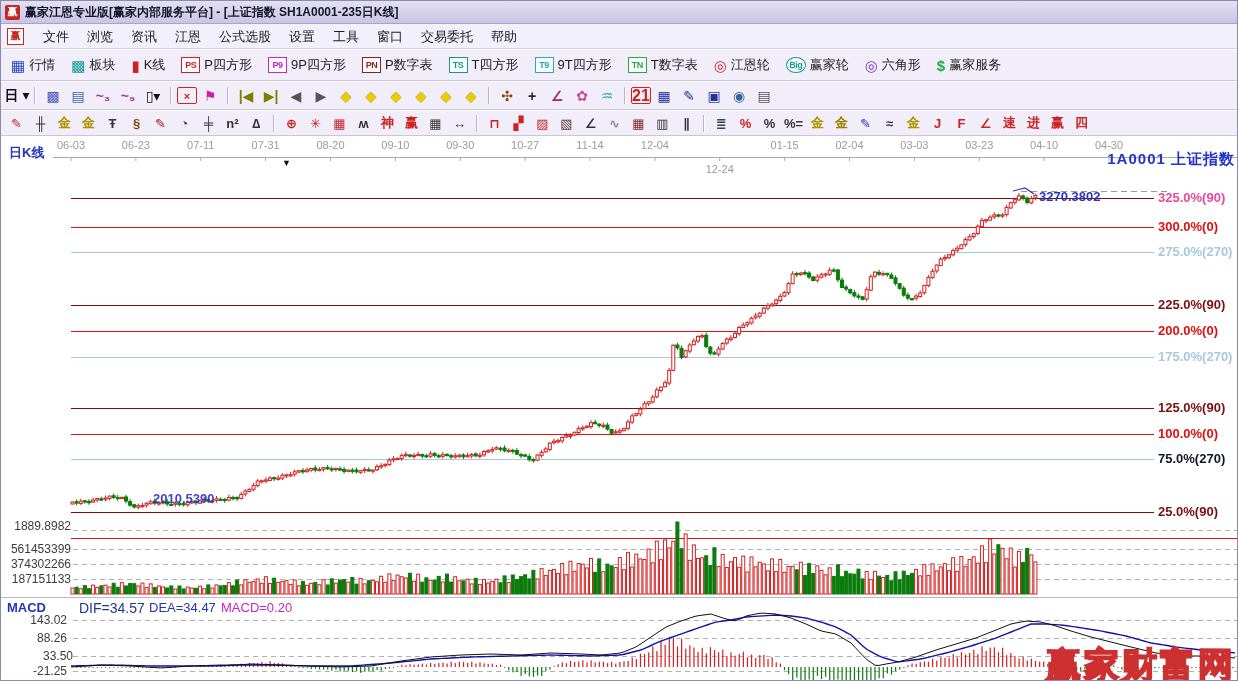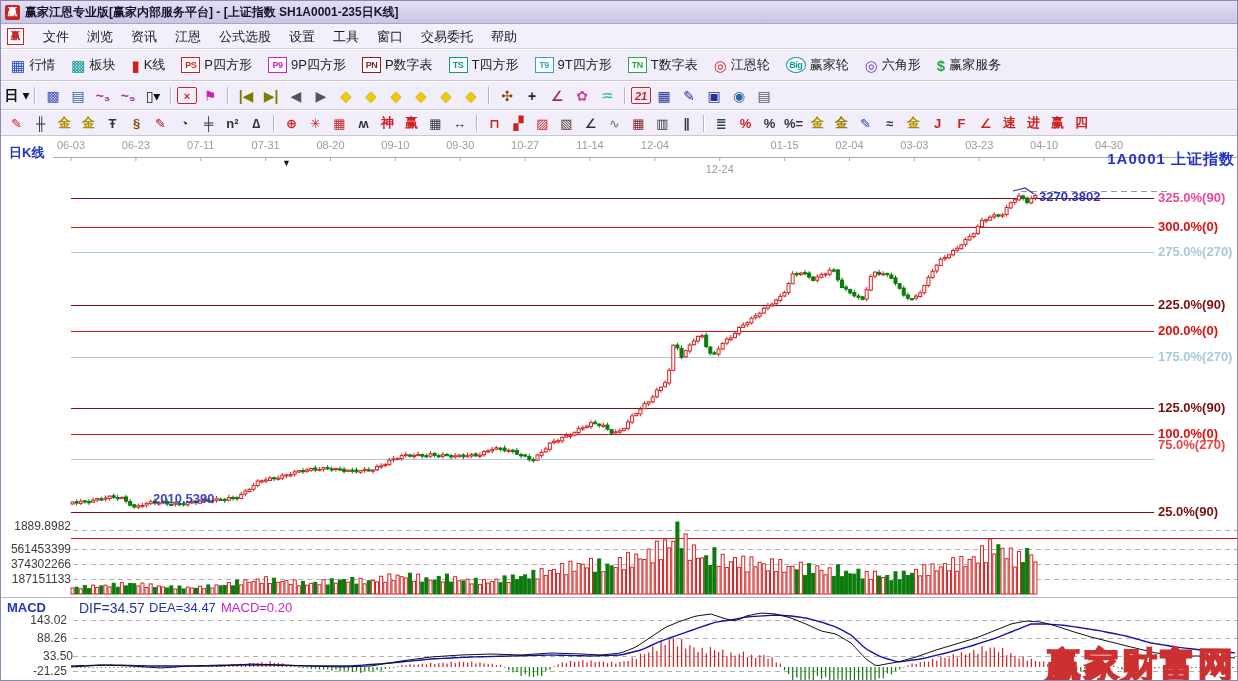--- a/index.html
+++ b/index.html
@@ -146,21 +146,21 @@
     <span class="ic dmnd" style="color: rgb(238, 203, 0);">◆</span>
     <span class="ic dmnd" style="color: rgb(238, 203, 0);">◆</span>
     <span class="ic dmnd" style="color: rgb(238, 203, 0);">◆</span>
     <span class="sep"></span>
     <span class="ic" style="color: rgb(136, 68, 0);">✣</span>
     <span class="ic" style="color: rgb(34, 34, 34);">+</span>
     <span class="ic" style="color: rgb(170, 34, 102);">∠</span>
     <span class="ic" style="color: rgb(204, 68, 170);">✿</span>
     <span class="ic" style="color: rgb(34, 170, 170);">♒</span>
     <span class="sep"></span>
-    <span class="ic" style="color: rgb(204, 34, 34); border: 1px solid rgb(204, 34, 34); font-size: 11px; width: 18px; height: 15px; font-style: italic;">21</span>
+    <span class="ic" style="color: rgb(204, 34, 34); border: 1px solid rgb(204, 34, 34); font-size: 16px; width: 18px; height: 15px;">21</span>
     <span class="ic" style="color: rgb(34, 51, 153);">▦</span>
     <span class="ic" style="color: rgb(34, 51, 153);">✎</span>
     <span class="ic" style="color: rgb(34, 51, 153);">▣</span>
     <span class="ic" style="color: rgb(51, 102, 153);">◉</span>
     <span class="ic" style="color: rgb(85, 85, 85);">▤</span>
   </div>
 <div id="tb3" class="toolbar">
     <span class="ic small" style="color: rgb(204, 34, 34);">✎</span>
     <span class="ic small" style="color: rgb(51, 51, 51);">╫</span>
     <span class="ic small" style="color: rgb(176, 144, 0);">金</span>
@@ -1282,21 +1282,21 @@
     </div>
   <div id="gann-labels">
       <span class="gannlbl" style="top: 54px; color: #ec4899;">325.0%(90)</span>
       <span class="gannlbl" style="top: 83px; color: rgb(224, 16, 16);">300.0%(0)</span>
       <span class="gannlbl" style="top: 108px; color: rgb(168, 200, 220);">275.0%(270)</span>
       <span class="gannlbl" style="top: 161px; color: rgb(123, 15, 15);">225.0%(90)</span>
       <span class="gannlbl" style="top: 187px; color: rgb(224, 16, 16);">200.0%(0)</span>
       <span class="gannlbl" style="top: 213px; color: rgb(168, 200, 220);">175.0%(270)</span>
       <span class="gannlbl" style="top: 264px; color: rgb(123, 15, 15);">125.0%(90)</span>
       <span class="gannlbl" style="top: 290px; color: rgb(224, 16, 16);">100.0%(0)</span>
-      <span class="gannlbl" style="top: 301px; color: #ef4444;">75.0%(270)</span>
+      <span class="gannlbl" style="top: 315px; color: #0f172a;">75.0%(270)</span>
       <span class="gannlbl" style="top: 368px; color: rgb(123, 15, 15);">25.0%(90)</span>
     </div>
   <div id="vol-labels">
       <span class="abslbl volaxis" style="top: 406px;">561453399</span>
       <span class="abslbl volaxis" style="top: 421px;">374302266</span>
       <span class="abslbl volaxis" style="top: 436px;">187151133</span>
     </div>
   <div id="macd-axis">
       <span class="abslbl macdaxis" style="top: 477px;">143.02</span>
       <span class="abslbl macdaxis" style="top: 495px;">88.26</span>

